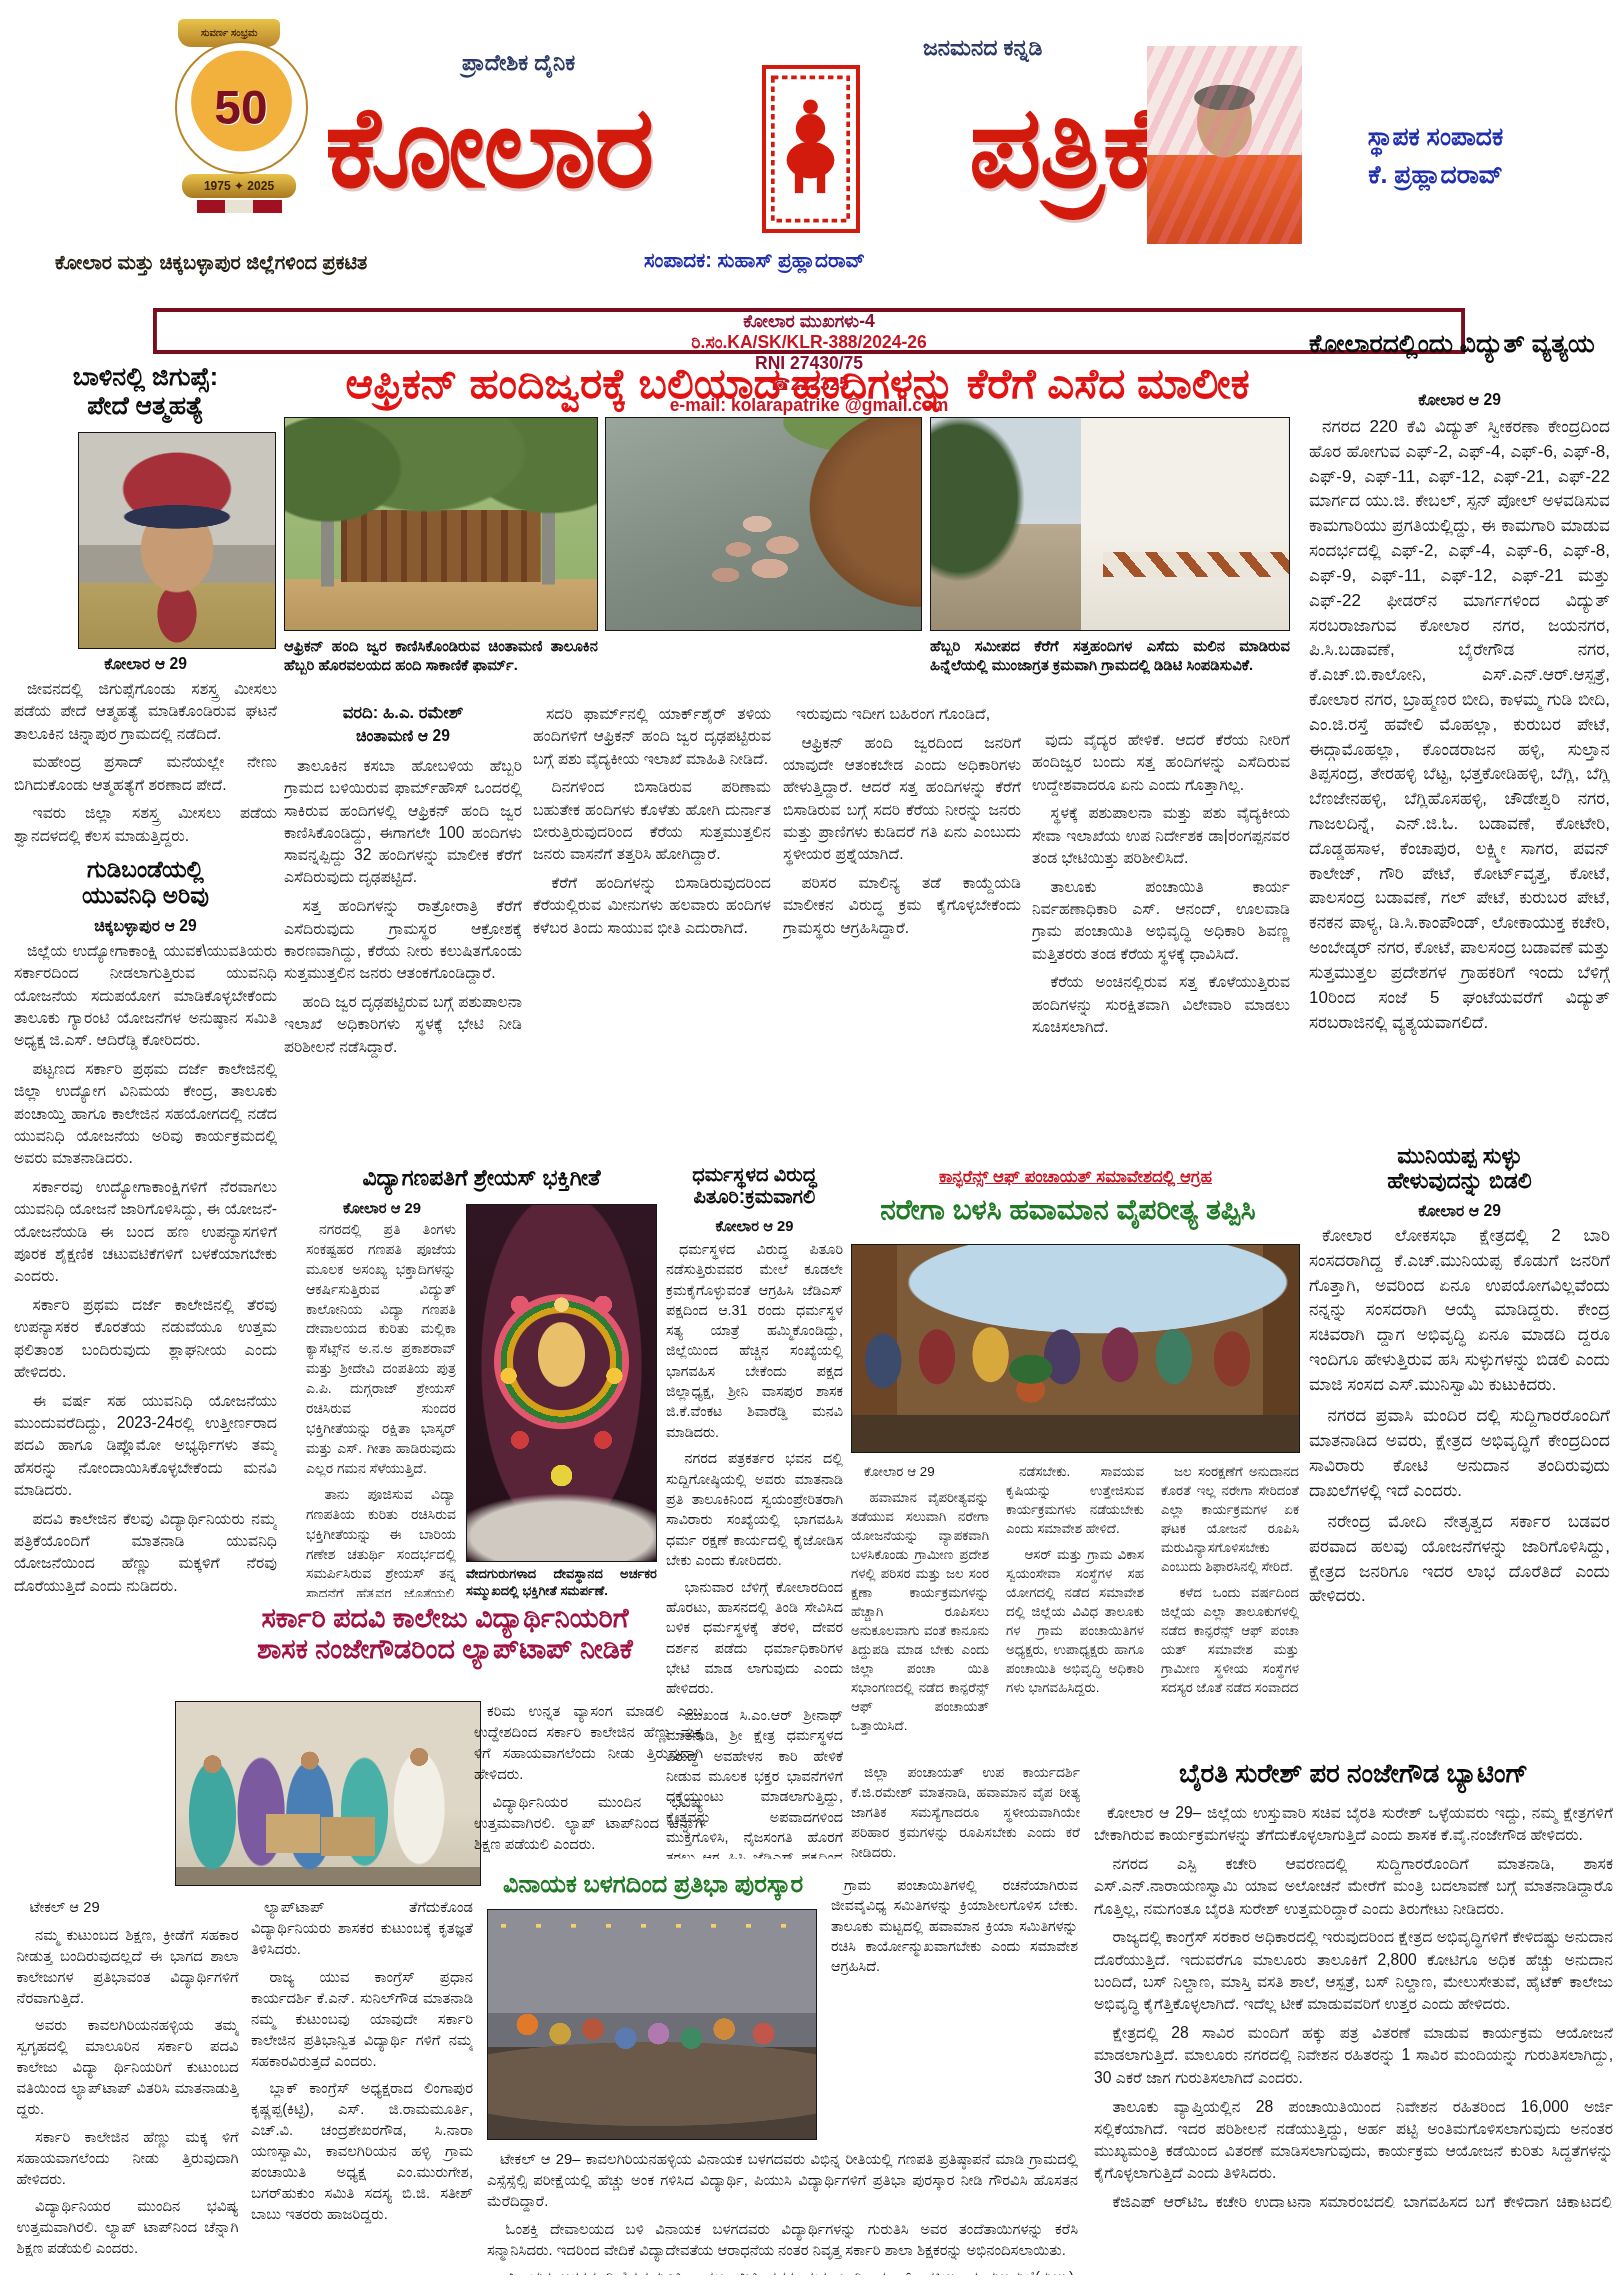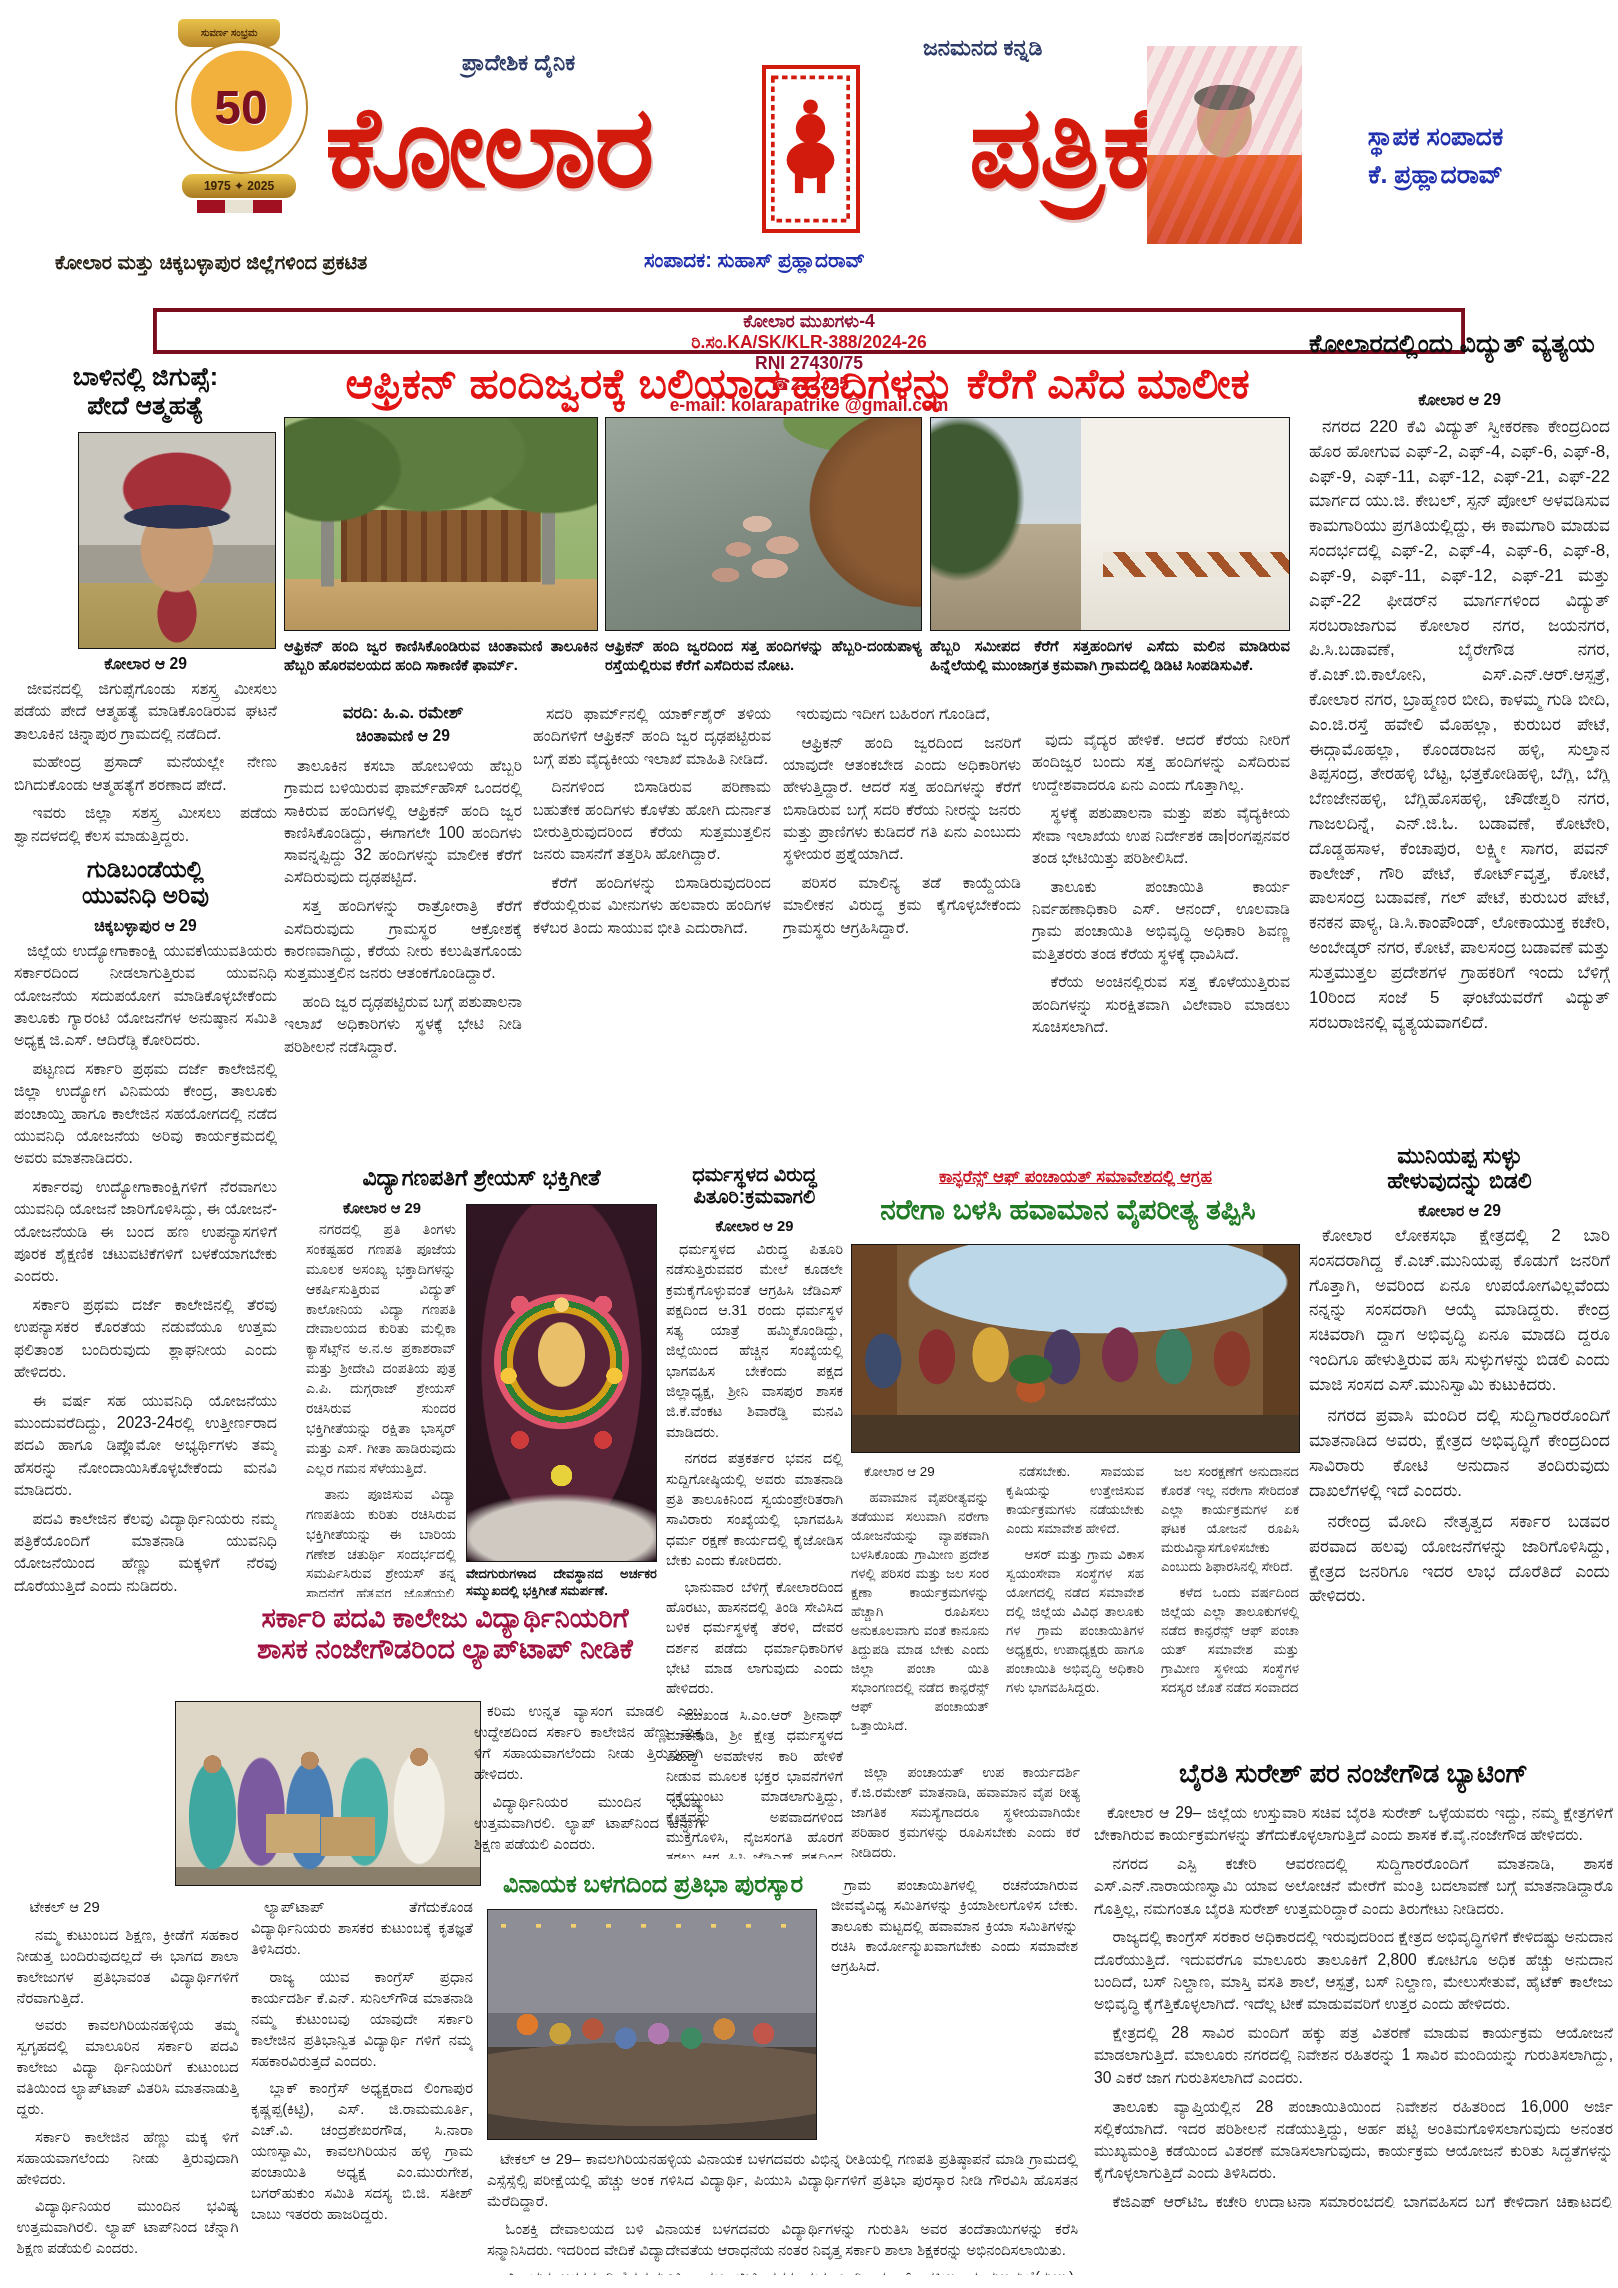--- a/index.html
+++ b/index.html
@@ -193,21 +193,20 @@
     <span class="black">30-8-2025</span>
     <span class="black">ಬೆಲೆ: 2-00</span>
   </div>
 
   <div class="abs hd h-red" style="left:297px;top:360px;width:1001px;font-size:42px;">ಆಫ್ರಿಕನ್ ಹಂದಿಜ್ವರಕ್ಕೆ ಬಲಿಯಾದ ಹಂದಿಗಳನ್ನು ಕೆರೆಗೆ ಎಸೆದ ಮಾಲೀಕ</div>
 
   <div class="ph ph-gate abs" style="left:284px;top:417px;width:314px;height:214px;"></div>
   <div class="abs cap" style="left:284px;top:637px;width:314px;height:61px;font-size:14.8px;">ಆಫ್ರಿಕನ್ ಹಂದಿ ಜ್ವರ ಕಾಣಿಸಿಕೊಂಡಿರುವ ಚಿಂತಾಮಣಿ ತಾಲೂಕಿನ ಹೆಬ್ಬರಿ ಹೊರವಲಯದ ಹಂದಿ ಸಾಕಾಣಿಕೆ ಫಾರ್ಮ್.</div>
 
   <div class="ph ph-pigs abs" style="left:605px;top:417px;width:317px;height:214px;"></div>
-  <div class="abs cap" style="left:605px;top:637px;width:317px;height:61px;font-size:14.8px;">ಆಫ್ರಿಕನ್ ಹಂದಿ ಜ್ವರದಿಂದ ಸತ್ತ ಹಂದಿಗಳನ್ನು ಹೆಬ್ಬರಿ-ದಂಡುಪಾಳ್ಯ ರಸ್ತೆಯಲ್ಲಿರುವ ಕೆರೆಗೆ ಎಸೆದಿರುವ ನೋಟ.</div>
 
   <div class="ph ph-street abs" style="left:930px;top:417px;width:360px;height:214px;"></div>
   <div class="abs cap" style="left:930px;top:637px;width:360px;height:81px;font-size:14.8px;">ಹೆಬ್ಬರಿ ಸಮೀಪದ ಕೆರೆಗೆ ಸತ್ತಹಂದಿಗಳ ಎಸೆದು ಮಲಿನ ಮಾಡಿರುವ ಹಿನ್ನೆಲೆಯಲ್ಲಿ ಮುಂಜಾಗ್ರತ ಕ್ರಮವಾಗಿ ಗ್ರಾಮದಲ್ಲಿ ಡಿಡಿಟಿ ಸಿಂಪಡಿಸುವಿಕೆ.</div>
 
   <div class="abs dl" style="left:284px;top:703px;width:238px;font-size:16.6px;">ವರದಿ: ಹಿ.ಎ. ರಮೇಶ್</div>
   <div class="abs dl" style="left:284px;top:727px;width:238px;font-size:15.7px;">ಚಿಂತಾಮಣಿ ಆ 29</div>
 
   <div class="col" style="left:284px;top:755px;width:238px;height:404px;font-size:15.7px;">
       <p>ತಾಲೂಕಿನ ಕಸಬಾ ಹೋಬಳಿಯ ಹೆಬ್ಬರಿ ಗ್ರಾಮದ ಬಳಿಯಿರುವ ಫಾರ್ಮ್‌ಹೌಸ್ ಒಂದರಲ್ಲಿ ಸಾಕಿರುವ ಹಂದಿಗಳಲ್ಲಿ ಆಫ್ರಿಕನ್ ಹಂದಿ ಜ್ವರ ಕಾಣಿಸಿಕೊಂಡಿದ್ದು, ಈಗಾಗಲೇ 100 ಹಂದಿಗಳು ಸಾವನ್ನಪ್ಪಿದ್ದು 32 ಹಂದಿಗಳನ್ನು ಮಾಲೀಕ ಕೆರೆಗೆ ಎಸೆದಿರುವುದು ದೃಢಪಟ್ಟಿದೆ.</p>
       <p>ಸತ್ತ ಹಂದಿಗಳನ್ನು ರಾತ್ರೋರಾತ್ರಿ ಕೆರೆಗೆ ಎಸೆದಿರುವುದು ಗ್ರಾಮಸ್ಥರ ಆಕ್ರೋಶಕ್ಕೆ ಕಾರಣವಾಗಿದ್ದು, ಕೆರೆಯ ನೀರು ಕಲುಷಿತಗೊಂಡು ಸುತ್ತಮುತ್ತಲಿನ ಜನರು ಆತಂಕಗೊಂಡಿದ್ದಾರೆ.</p>

